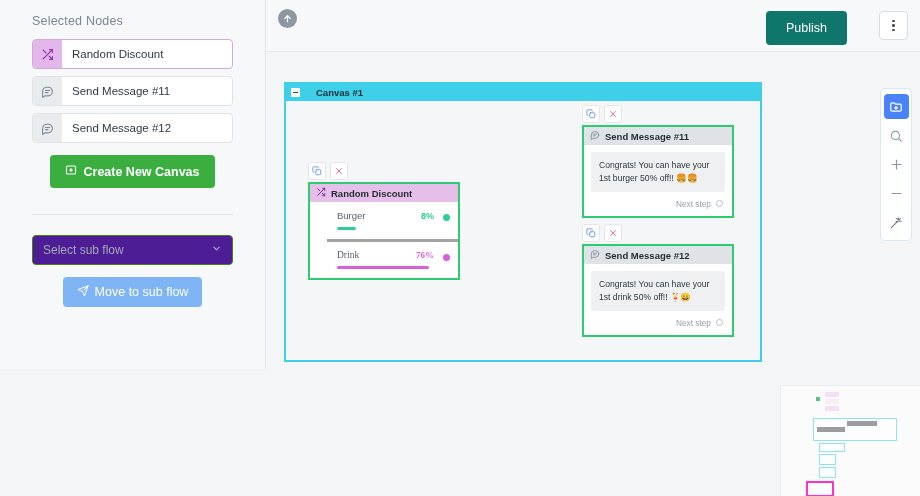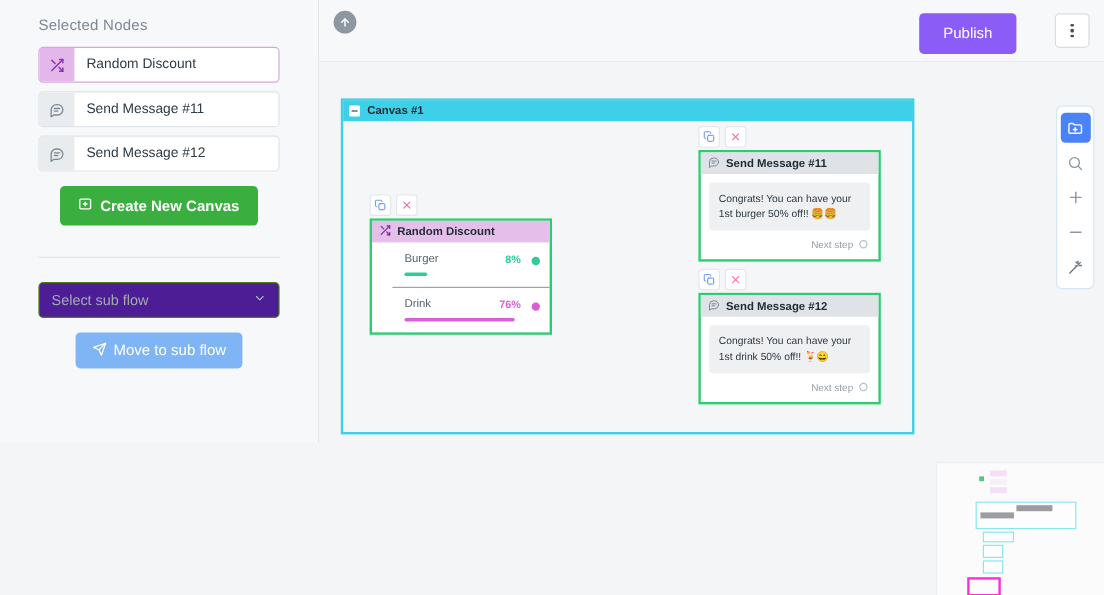--- a/index.html
+++ b/index.html
@@ -84,21 +84,21 @@
   }
   .collapse-btn {
     position: absolute; left: 12px; top: 9px;
     width: 19px; height: 19px; border-radius: 50%;
     background: #8d97a2; color: #fff;
     display: flex; align-items: center; justify-content: center;
     font-size: 11px; cursor: pointer;
   }
   .btn-publish {
     position: absolute; right: 73px; top: 11px;
-    background: #8b5cf6; color: #fff; border: none; border-radius: 4px;
+    background: #0f766e; color: #fff; border: none; border-radius: 4px;
     height: 34px; padding: 0 20px; font-size: 12.5px;
     font-family: "Liberation Sans", sans-serif; cursor: pointer;
   }
   .btn-kebab {
     position: absolute; right: 12px; top: 11px;
     width: 29px; height: 29px;
     background: #fff; border: 1px solid #d9dde2; border-radius: 4px;
     cursor: pointer; display: flex; align-items: center; justify-content: center;
     flex-direction: column; gap: 2px;
   }
@@ -110,21 +110,21 @@
     background: #f4f5f7; overflow: hidden;
   }
   #canvas-box {
     position: absolute; left: 18px; top: 30px;
     width: 478px; height: 280px;
     border: 2px solid #3ed0e8;
     background: #f4f6f8;
   }
   #canvas-head {
     height: 17px; background: #3ed0e8;
-    display: flex; align-items: center; padding-left: 5px; gap: 6px;
+    display: flex; align-items: center; padding-left: 5px; gap: 16px;
   }
   .minus-box {
     width: 9px; height: 9px; background: #fff; border-radius: 1px;
     display: flex; align-items: center; justify-content: center;
   }
   .minus-box i { display:block; width: 5px; height: 1.4px; background: #3b4650; }
   #canvas-title { font-size: 9.5px; color: #1c2b33; font-weight: bold; }
 
   
   #links { position: absolute; left: 0; top: 0; width: 100%; height: 100%; pointer-events: none; }
@@ -142,21 +142,21 @@
   }
   .node-head {
     height: 18px; display: flex; align-items: center; gap: 5px;
     padding-left: 6px; font-size: 9.5px; font-weight: bold; color: #1f2a33;
   }
   .node-head.purple { background: #e5bfe9; }
   .node-head.gray { background: #dfe3e7; }
 
   
   .rd-row { padding: 8px 10px 9px 10px; position: relative; margin-left: 17px; }
-  .rd-row + .rd-row { border-top: 1px solid #a3a3a3; }
+  .rd-row + .rd-row { border-top: 3px solid #a3a3a3; font-family: Liberation Serif, serif; }
   .rd-top { display: flex; align-items: center; justify-content: space-between; }
   .rd-name { font-size: 9.5px; color: #58636e; }
   .rd-pct { font-size: 9px; font-weight: bold; margin-left: auto; margin-right: 14px; }
   .rd-dot { width: 7px; height: 7px; border-radius: 50%; position: absolute; right: 8px; top: 12px; }
   .rd-bar { height: 3px; border-radius: 2px; margin-top: 6px; }
   .c-green { color: #2ecc9b; } .bg-green { background: #2ecc9b; }
   .c-mag   { color: #d85fd8; } .bg-mag   { background: #d85fd8; }
 
   
   .msg-body {

